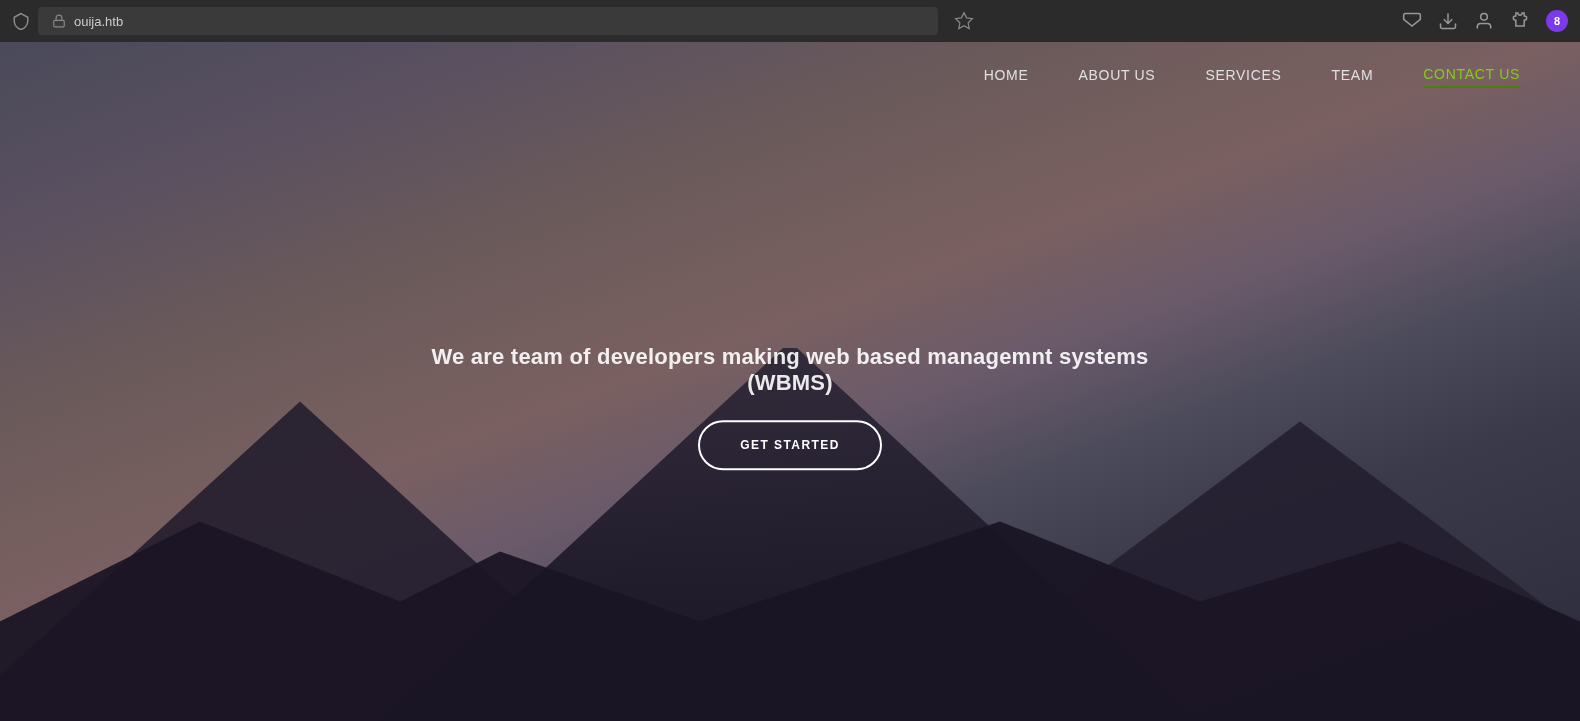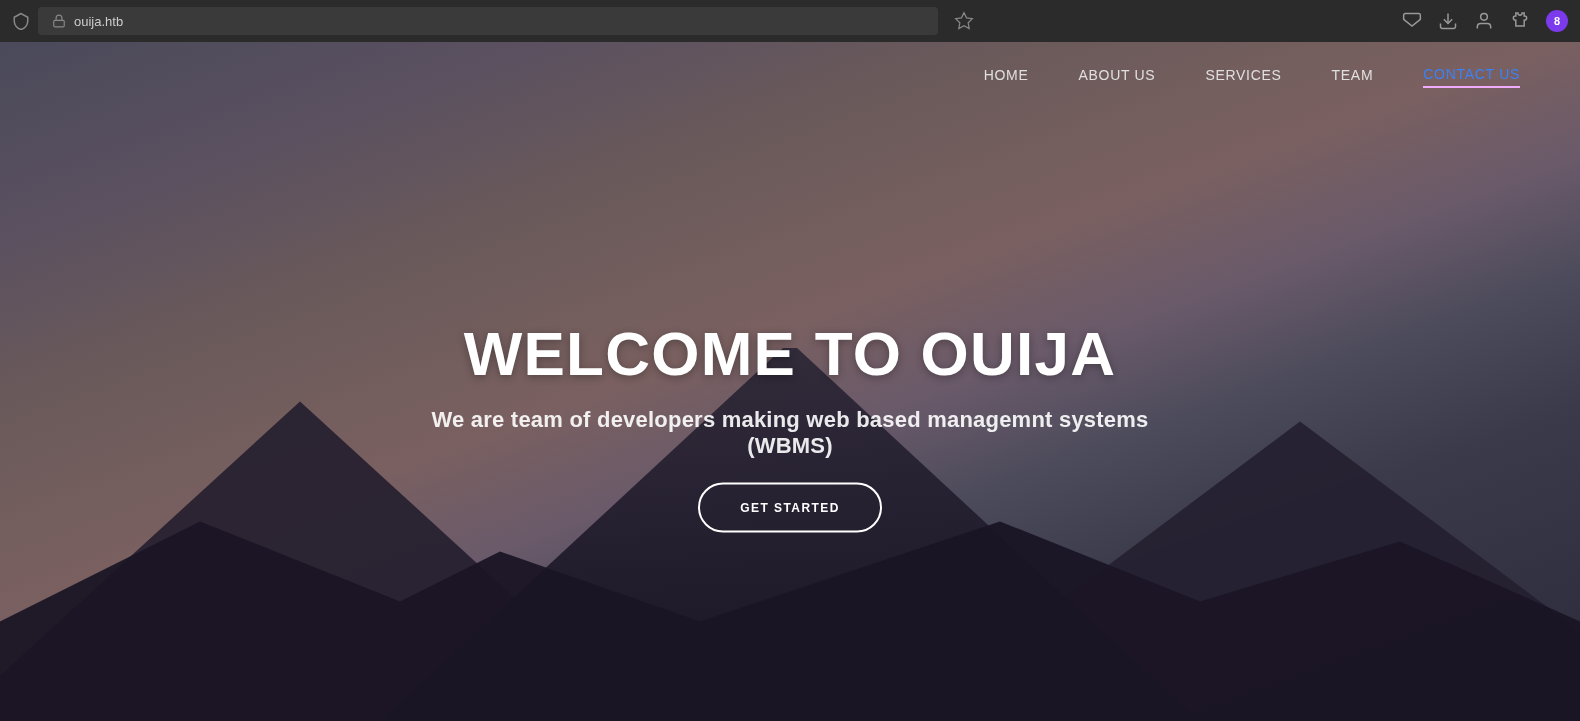--- a/index.html
+++ b/index.html
@@ -145,22 +145,22 @@
       text-decoration: none;
       font-size: 14px;
       font-weight: 500;
       letter-spacing: 0.05em;
       text-transform: uppercase;
       padding-bottom: 4px;
       cursor: pointer;
     }
 
     .nav-link.active {
-      color: #3b82f6;
-      border-bottom: 2px solid #f0abfc;
+      color: #84cc16;
+      border-bottom: 2px solid #4d7c0f;
       padding-bottom: 4px;
     }
 
     
     .hero-content {
       position: absolute;
       top: 50%;
       left: 50%;
       transform: translate(-50%, -30%);
       text-align: center;
@@ -272,18 +272,17 @@
     <div class="nav-links">
       <a class="nav-link">HOME</a>
       <a class="nav-link">ABOUT US</a>
       <a class="nav-link">SERVICES</a>
       <a class="nav-link">TEAM</a>
       <a class="nav-link active">CONTACT US</a>
     </div>
   </nav>
 
   <div class="hero-content">
-    <h1 class="hero-title">WELCOME TO OUIJA</h1>
     <p class="hero-subtitle">We are team of developers making web based managemnt systems (WBMS)</p>
     <button class="get-started-btn">GET STARTED</button>
   </div>
 
 </div>
 
 </body></html>

